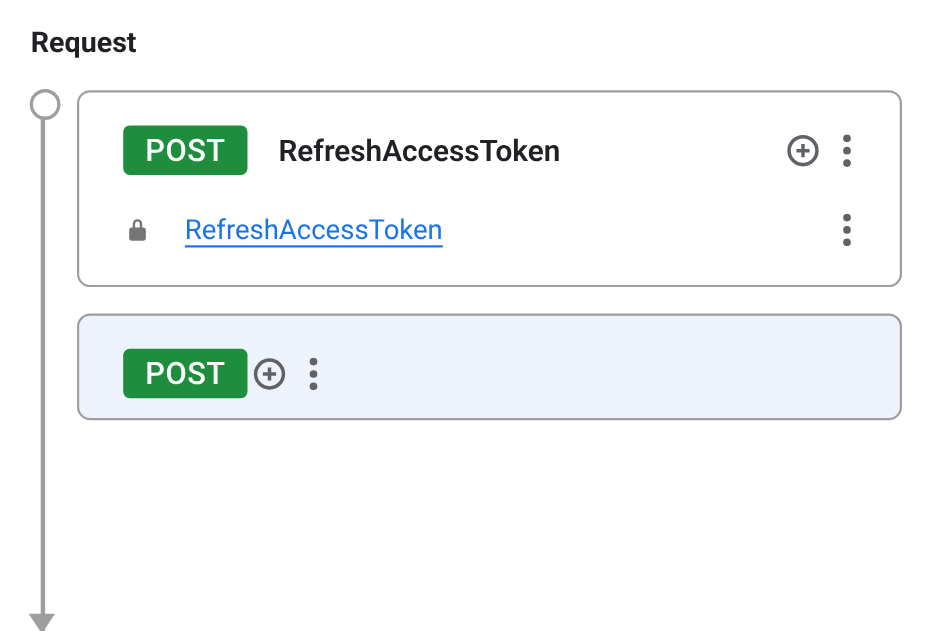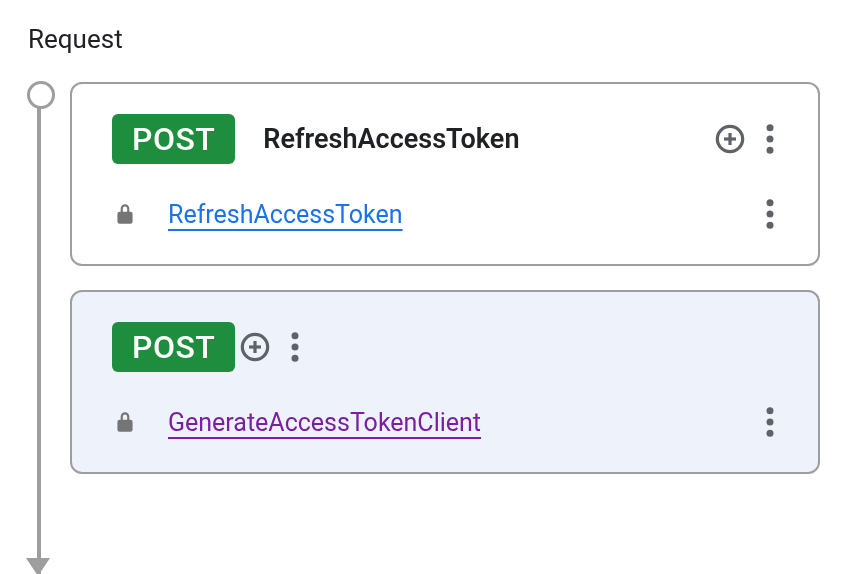--- a/index.html
+++ b/index.html
@@ -1,25 +1,25 @@
 <!DOCTYPE html>
 <html><head>
 <meta charset="utf-8">
 <style>
   html,body{margin:0;padding:0;font-family:-apple-system,BlinkMacSystemFont,"Segoe UI",Roboto,Helvetica,Arial,sans-serif;background:#fff;color:#202124}
   .wrap{position:relative;width:844px;height:574px;padding:24px 24px 0 24px;box-sizing:border-box}
-  .page-title{font-size:26px;font-weight:400;color:#202124;margin:0 0 28px 4px}
+  .page-title{font-size:26px;font-weight:700;color:#202124;margin:0 0 28px 4px}
   .timeline{position:absolute;left:37px;top:88px;bottom:0;width:4px;background:#9e9e9e}
   .timeline-circle{position:absolute;left:27px;top:81px;width:22px;height:22px;border:3px solid #9e9e9e;border-radius:50%;background:#fff}
   .timeline-arrow{position:absolute;left:26px;bottom:-2px;width:0;height:0;border-left:12px solid transparent;border-right:12px solid transparent;border-top:18px solid #9e9e9e}
   .cards{margin-left:46px;margin-top:18px}
   .card{border:2px solid #9e9e9e;border-radius:12px;padding:0;margin-bottom:24px}
   .card.selected{background:#eef3fb}
   .card-top{display:flex;align-items:center;padding:30px 28px 18px 40px}
-  .method-badge{background:#1e8e3e;color:#fff;font-weight:500;font-size:32px;padding:6px 20px;border-radius:6px;letter-spacing:0.5px}
+  .method-badge{background:#1e8e3e;color:#fff;font-weight:500;font-size:28px;padding:6px 20px;border-radius:6px;letter-spacing:0.5px}
   .card-title{font-size:27px;font-weight:600;margin-left:28px;flex:1;color:#202124}
   .icon-btn{width:40px;height:40px;display:flex;align-items:center;justify-content:center;color:#5f6368;cursor:pointer;border:none;background:none;padding:0}
   .card-sub{display:flex;align-items:center;padding:12px 28px 30px 40px}
   .lock{width:26px;height:26px;color:#757575;flex-shrink:0}
   .step-link{font-size:25px;margin-left:30px;text-decoration:underline;text-underline-offset:6px;cursor:pointer;flex:1}
   .link-blue{color:#1a73e8}
   .link-purple{color:#7b1fa2}
 </style>
 </head>
 <body>
@@ -80,30 +80,15 @@
             </svg>
         </button>
         <button class="icon-btn">
           <svg width="8" height="30" viewBox="0 0 6 24" fill="currentColor">
               <circle cx="3" cy="3" r="2.8"></circle>
               <circle cx="3" cy="12" r="2.8"></circle>
               <circle cx="3" cy="21" r="2.8"></circle>
             </svg>
         </button>
       </div>
-      <div class="card-sub">
-        <span class="lock">
-          <svg width="26" height="26" viewBox="0 0 24 24" fill="currentColor">
-              <path d="M17 10h-1V7a4 4 0 0 0-8 0v3H7a2 2 0 0 0-2 2v7a2 2 0 0 0 2 2h10a2 2 0 0 0 2-2v-7a2 2 0 0 0-2-2zm-7-3a2 2 0 1 1 4 0v3h-4V7z"></path>
-            </svg>
-        </span>
-        <a class="step-link link-purple">GenerateAccessTokenClient</a>
-        <button class="icon-btn">
-          <svg width="8" height="30" viewBox="0 0 6 24" fill="currentColor">
-              <circle cx="3" cy="3" r="2.8"></circle>
-              <circle cx="3" cy="12" r="2.8"></circle>
-              <circle cx="3" cy="21" r="2.8"></circle>
-            </svg>
-        </button>
-      </div>
     </div>
   </div>
 </div>
 
 </body></html>

